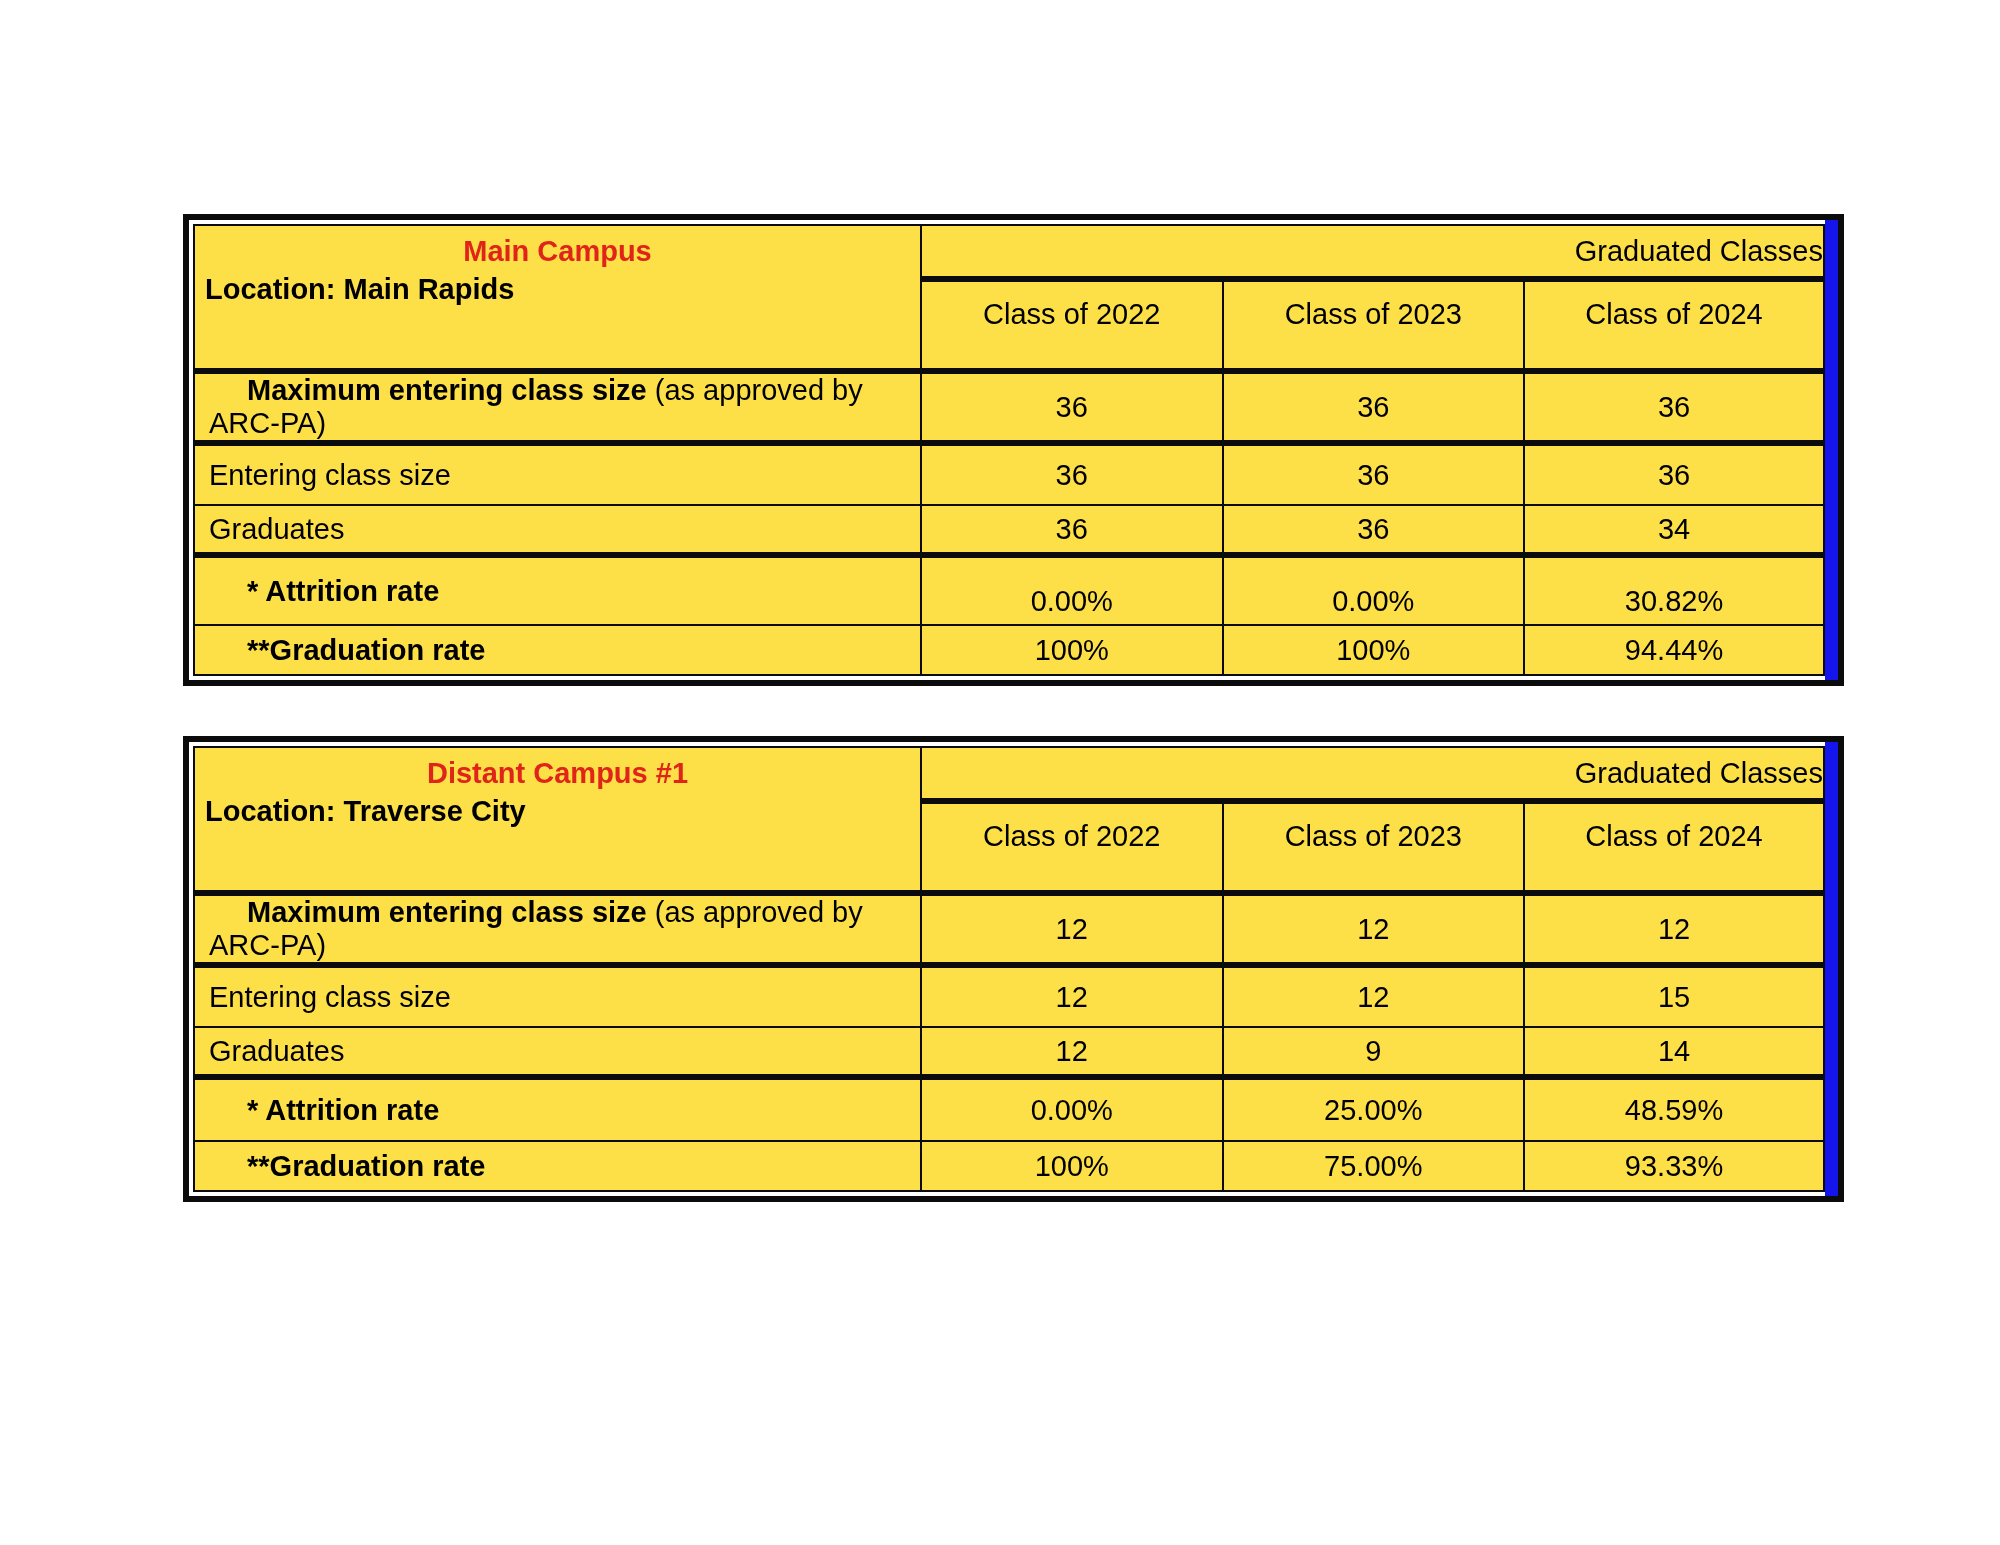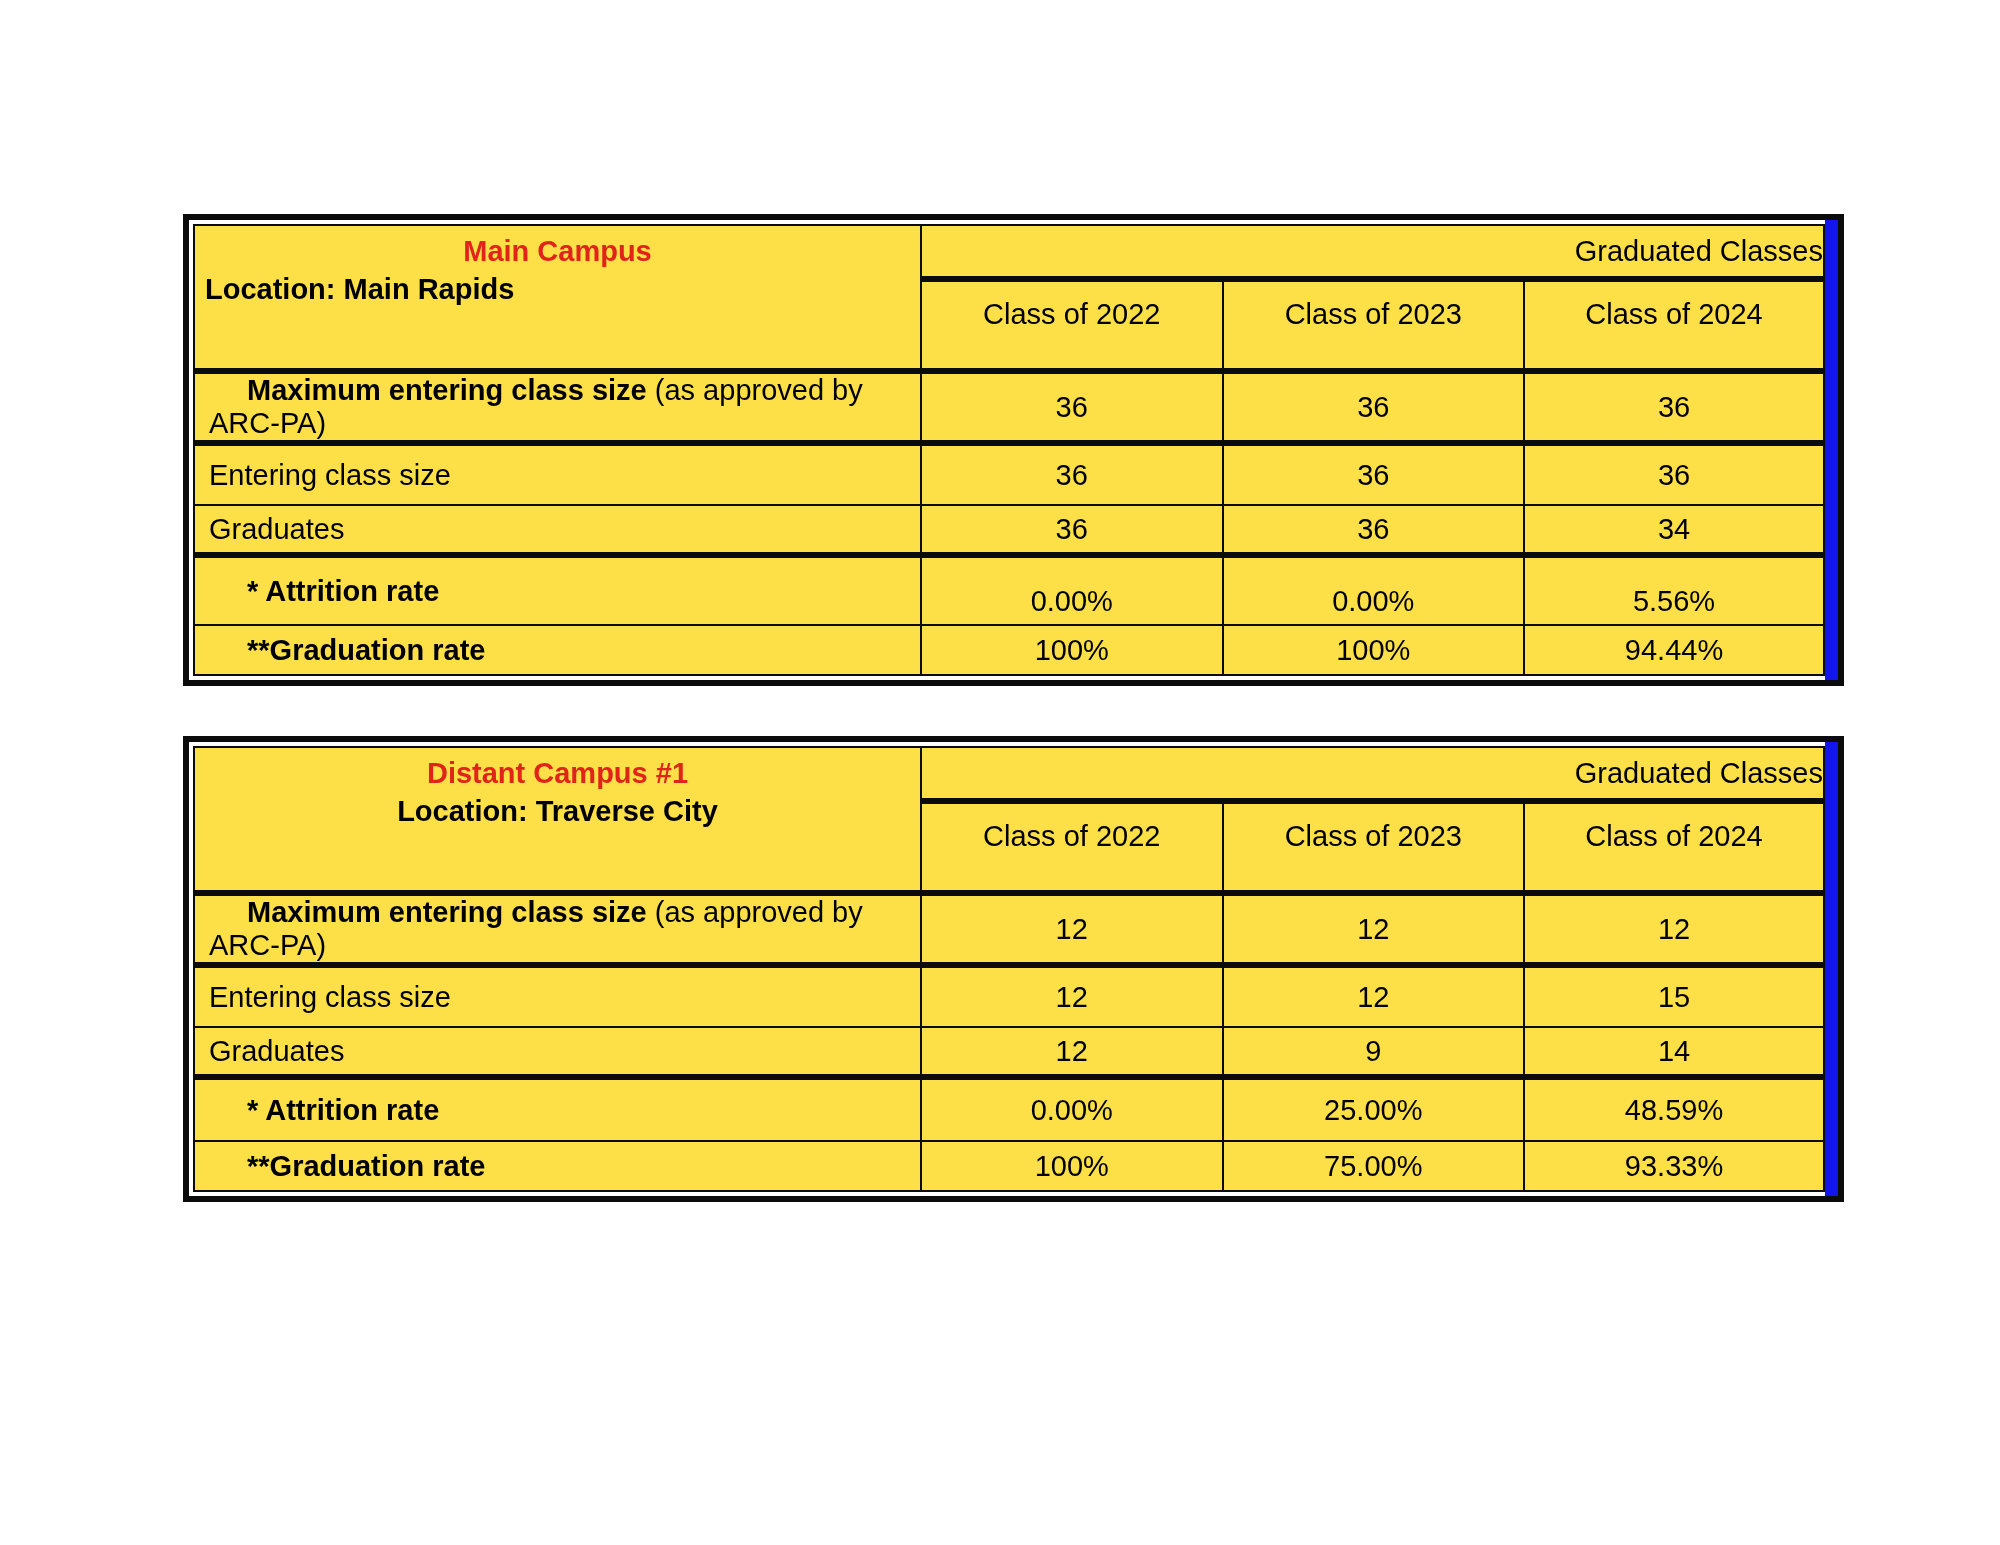--- a/index.html
+++ b/index.html
@@ -51,21 +51,21 @@
     padding: 7px 10px 0 10px;
     border-bottom: 6px solid var(--bk, #0b0b0b);
   }
   .campus-title {
     color: var(--red, #e02419);
     font-weight: 700;
     text-align: center;
     line-height: 1.3;
   }
   .location { font-weight: 700; line-height: 1.3; text-align: left; }
-  .t1 .location { text-align: center; }
+  .t1 .location { text-align: left; }
 
   .grad-header {
     text-align: right;
     font-weight: 400;
     height: 50px;
     border-bottom: 6px solid var(--bk, #0b0b0b);
     margin-left: 26px;
   }
   .class-header {
     text-align: center;
@@ -132,21 +132,21 @@
             <tr class="row-graduates">
               <td class="label-cell"><span class="label-main">Graduates</span></td>
               <td class="value-cell">36</td>
               <td class="value-cell">36</td>
               <td class="value-cell">34</td>
             </tr>
             <tr class="row-attrition">
               <td class="label-cell"><span class="label-main bold">* Attrition rate</span></td>
               <td class="value-cell">0.00%</td>
               <td class="value-cell">0.00%</td>
-              <td class="value-cell">5.56%</td>
+              <td class="value-cell">30.82%</td>
             </tr>
             <tr class="row-graduation">
               <td class="label-cell"><span class="label-main bold">**Graduation rate</span></td>
               <td class="value-cell">100%</td>
               <td class="value-cell">100%</td>
               <td class="value-cell">94.44%</td>
             </tr>
           </tbody>
         </table>
       </section>

